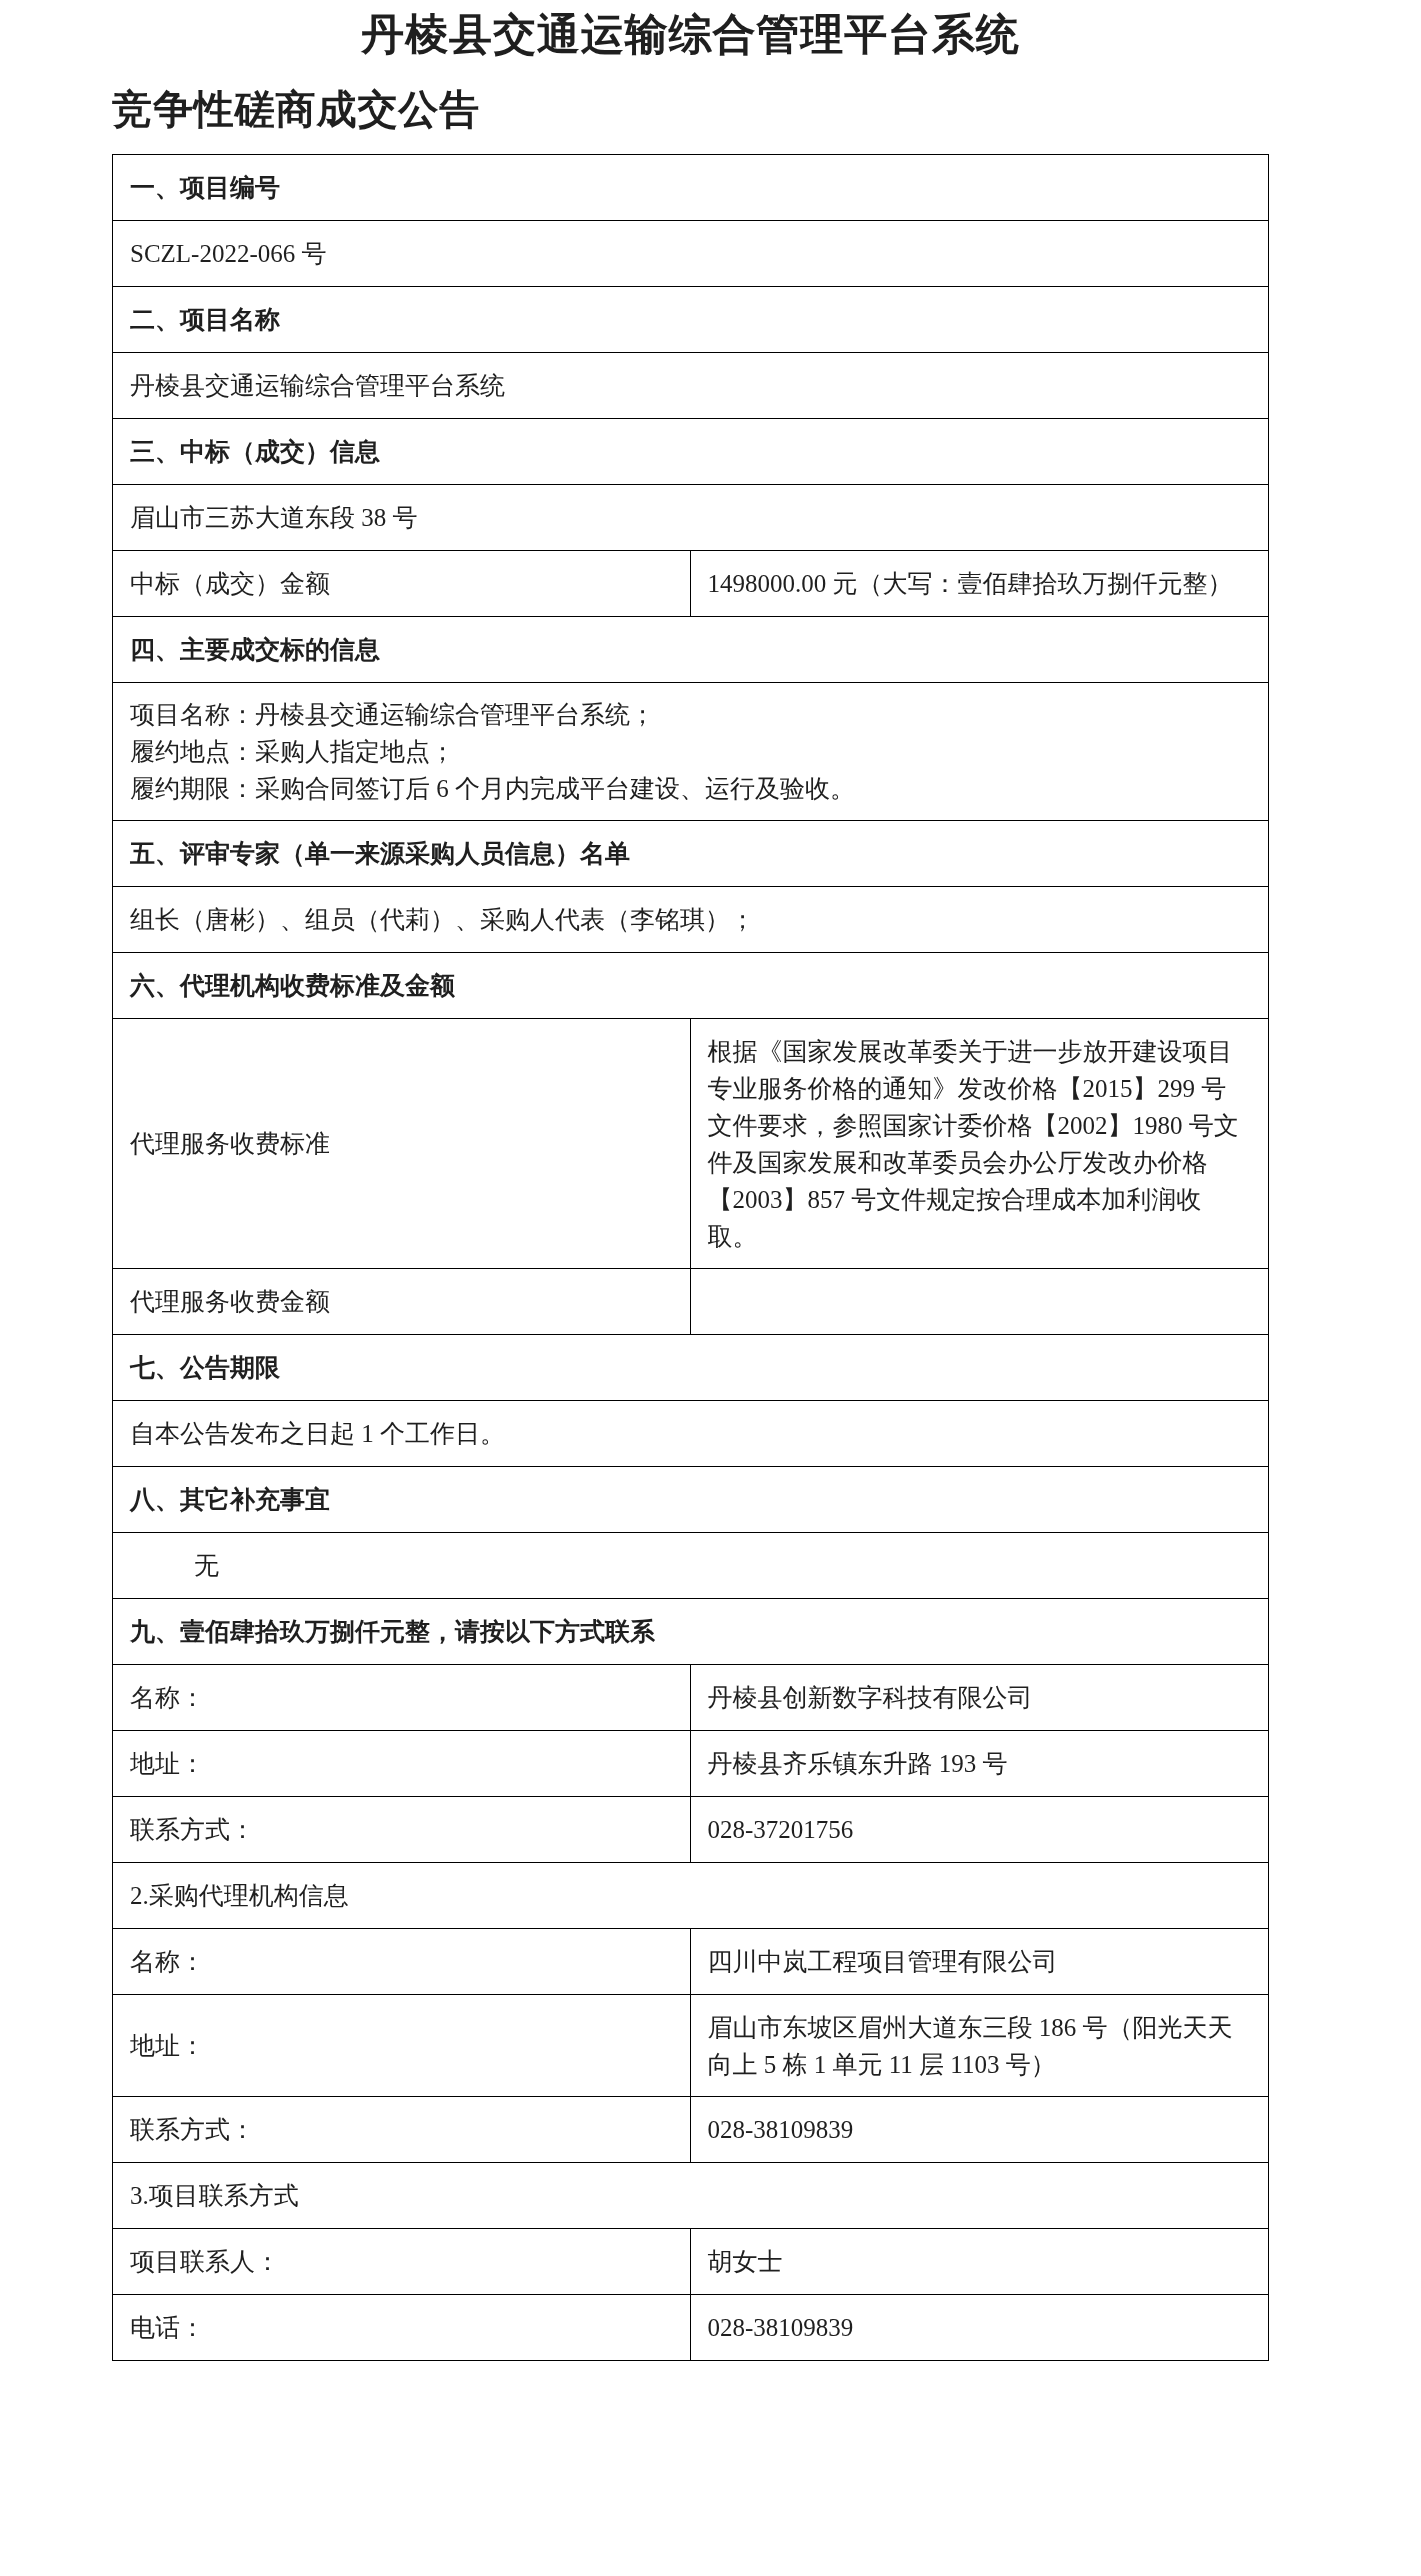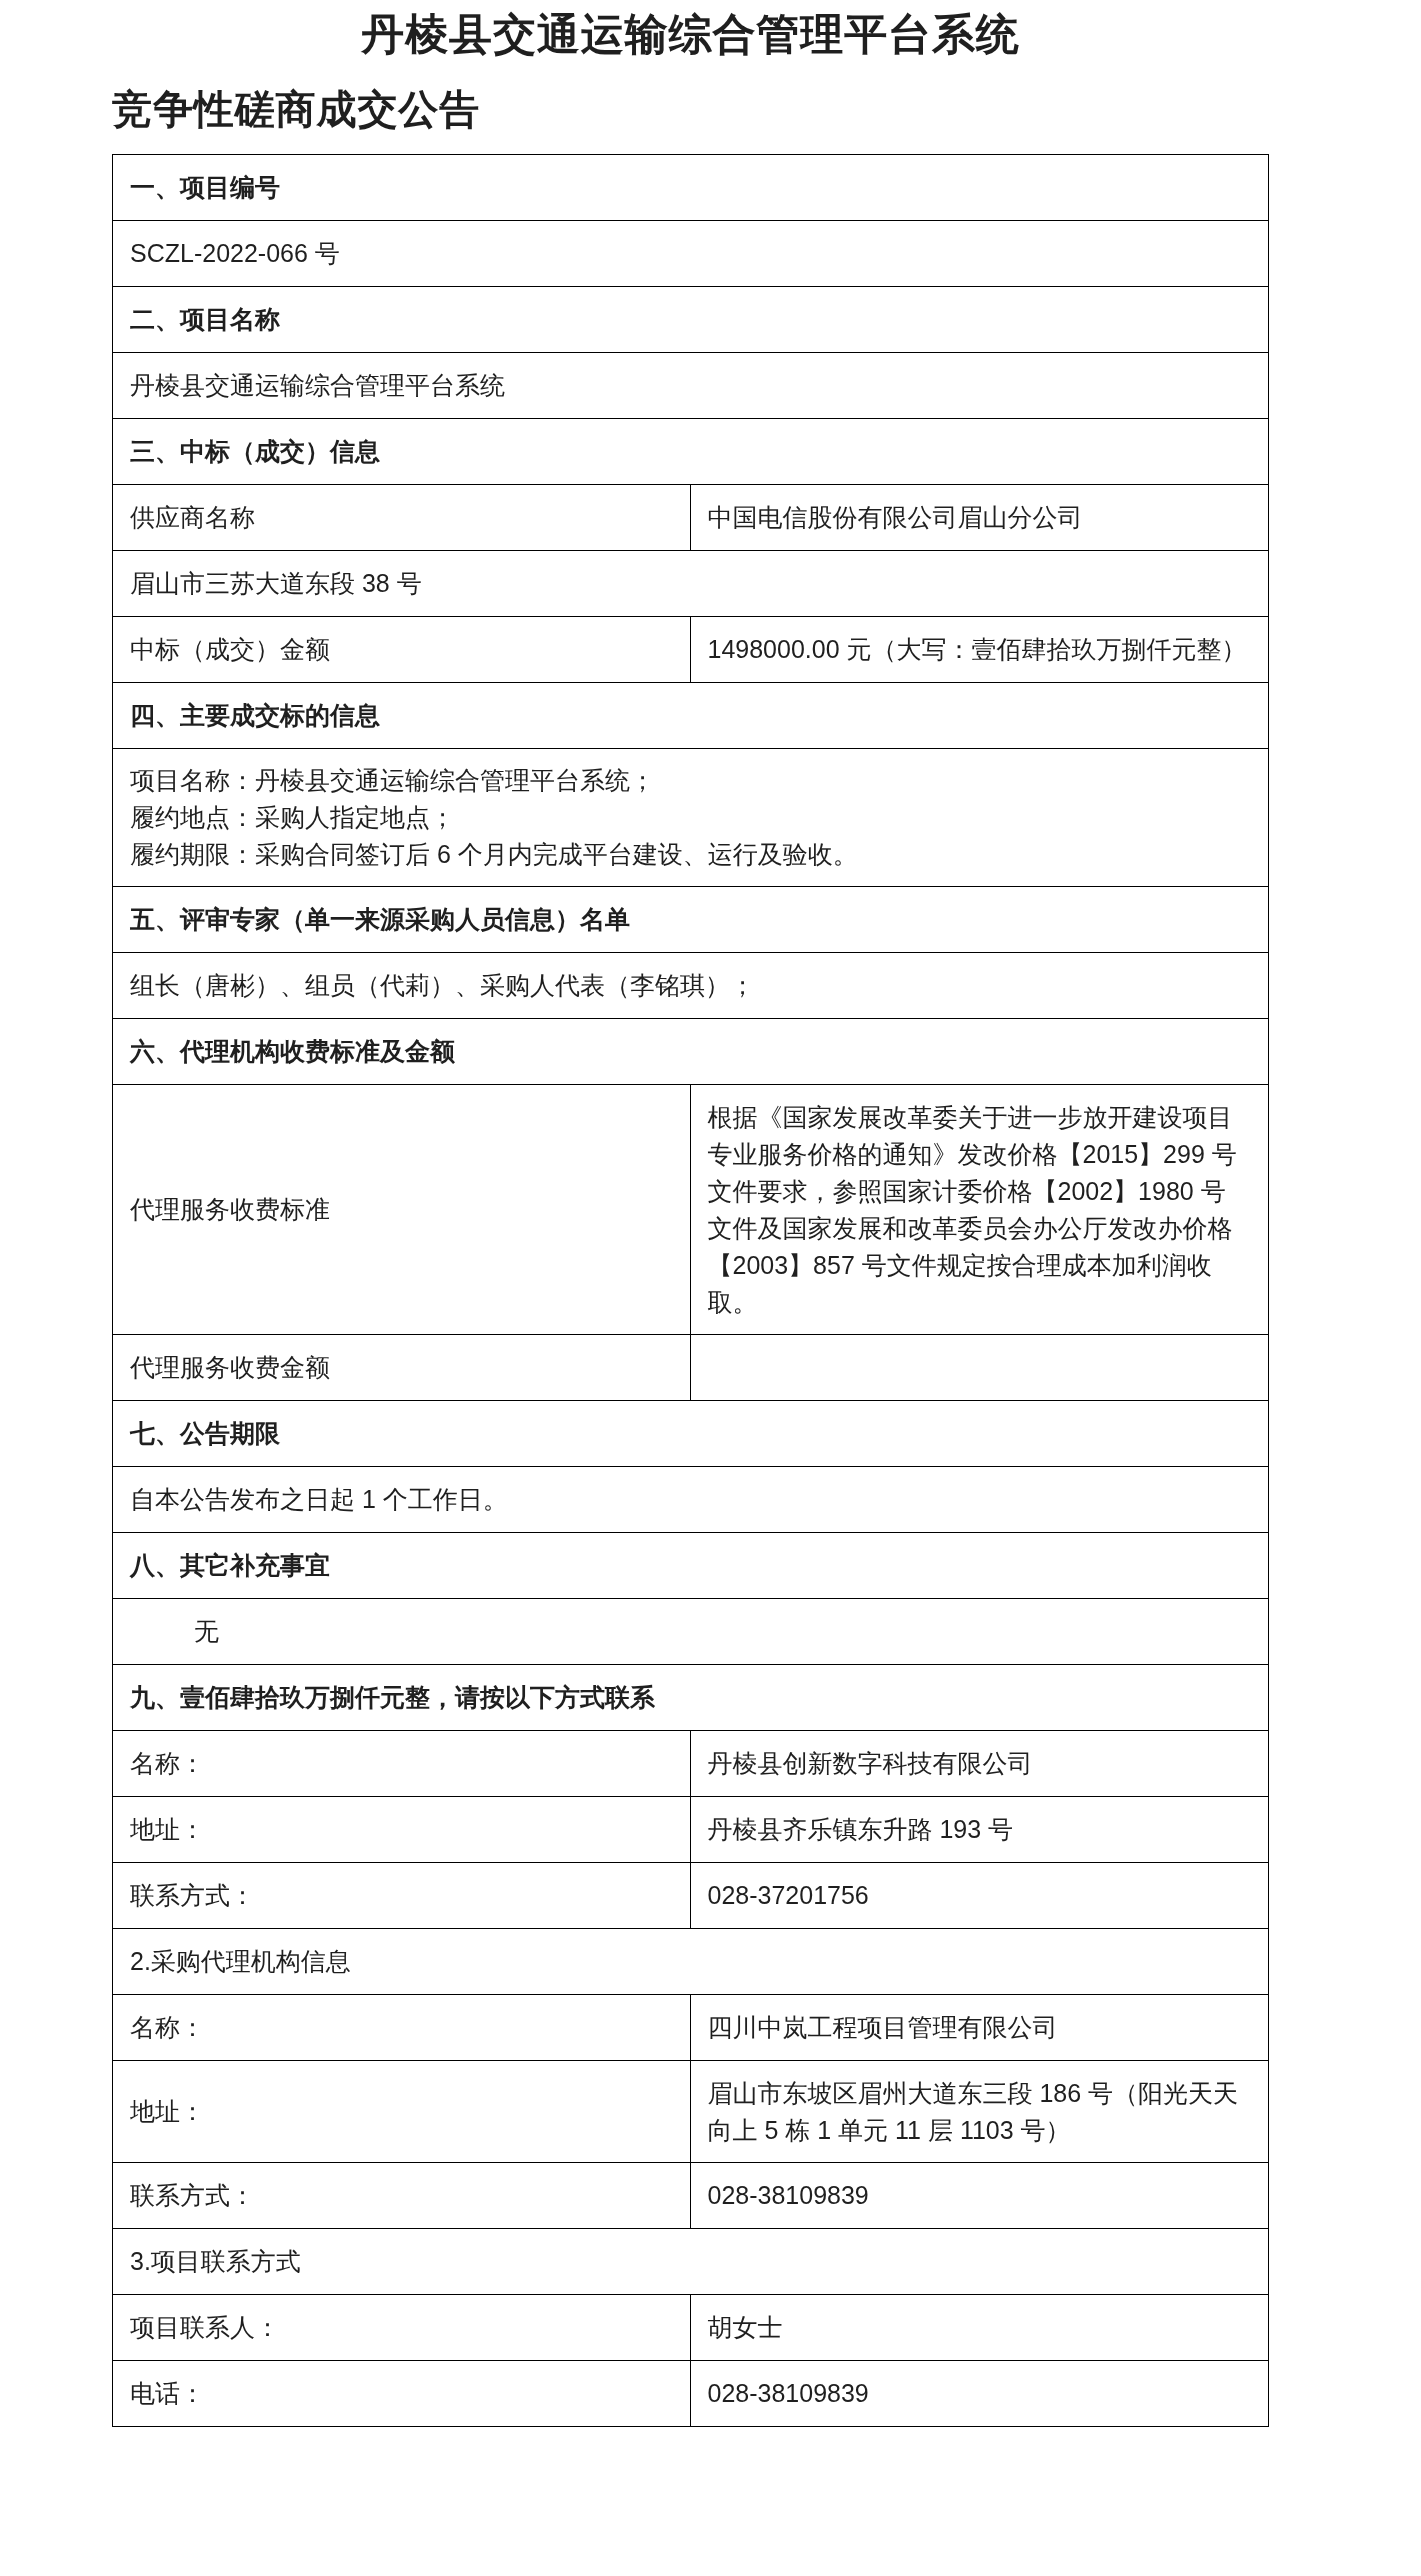--- a/index.html
+++ b/index.html
@@ -6,21 +6,21 @@
     margin: 0;
     padding: 0;
     background: #ffffff;
   }
   .page {
     position: relative;
     width: 1421px;
     height: 2576px;
     background: #ffffff;
     color: #1f1f1f;
-    font-family: Liberation Sans, sans-serif;
+    font-family: Liberation Serif, serif;
     overflow: hidden;
   }
   .doc-title {
     margin: 0;
     padding-top: 10.7px;
     width: 1157px;
     margin-left: 112px;
     text-align: center;
     font-size: 43px;
     line-height: 47px;
@@ -92,24 +92,20 @@
         <div class="cell full">SCZL-2022-066 号</div>
       </div>
       <div class="row section">
         <div class="cell full">二、项目名称</div>
       </div>
       <div class="row text">
         <div class="cell full">丹棱县交通运输综合管理平台系统</div>
       </div>
       <div class="row section">
         <div class="cell full">三、中标（成交）信息</div>
-      </div>
-      <div class="row kv">
-        <div class="cell label">供应商名称</div>
-        <div class="cell value">中国电信股份有限公司眉山分公司</div>
       </div>
       <div class="row kv">
         <div class="cell value">眉山市三苏大道东段 38 号</div>
       </div>
       <div class="row kv">
         <div class="cell label">中标（成交）金额</div>
         <div class="cell value">1498000.00 元（大写：壹佰肆拾玖万捌仟元整）</div>
       </div>
       <div class="row section">
         <div class="cell full">四、主要成交标的信息</div>

